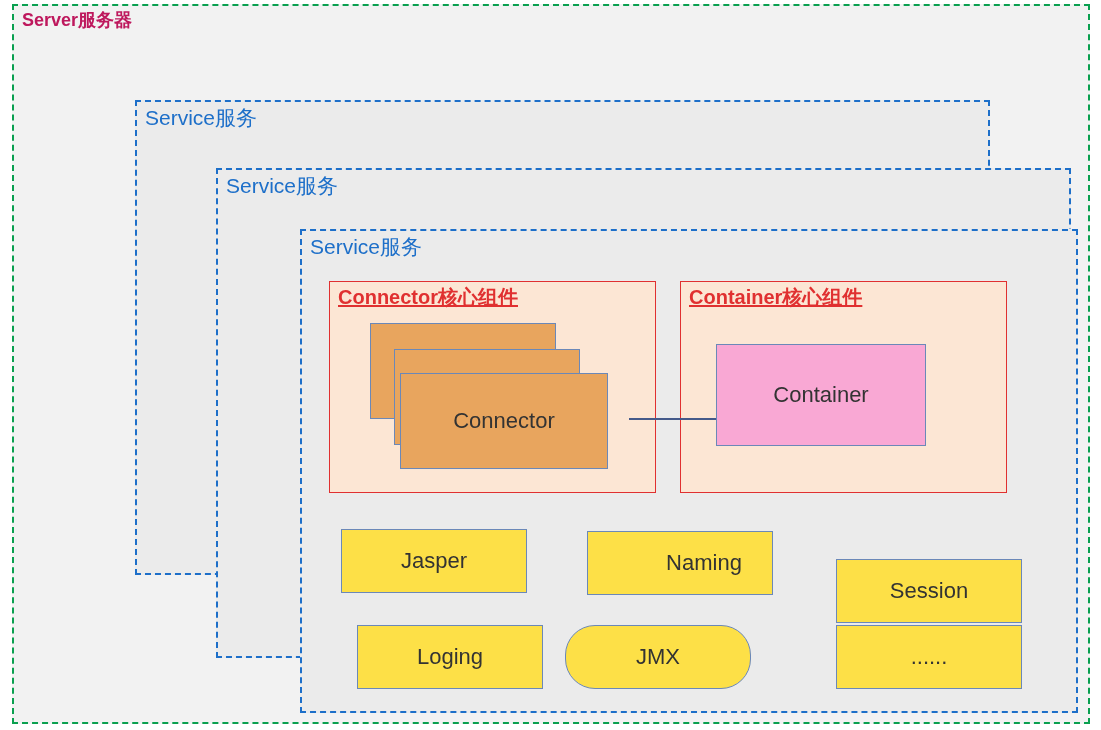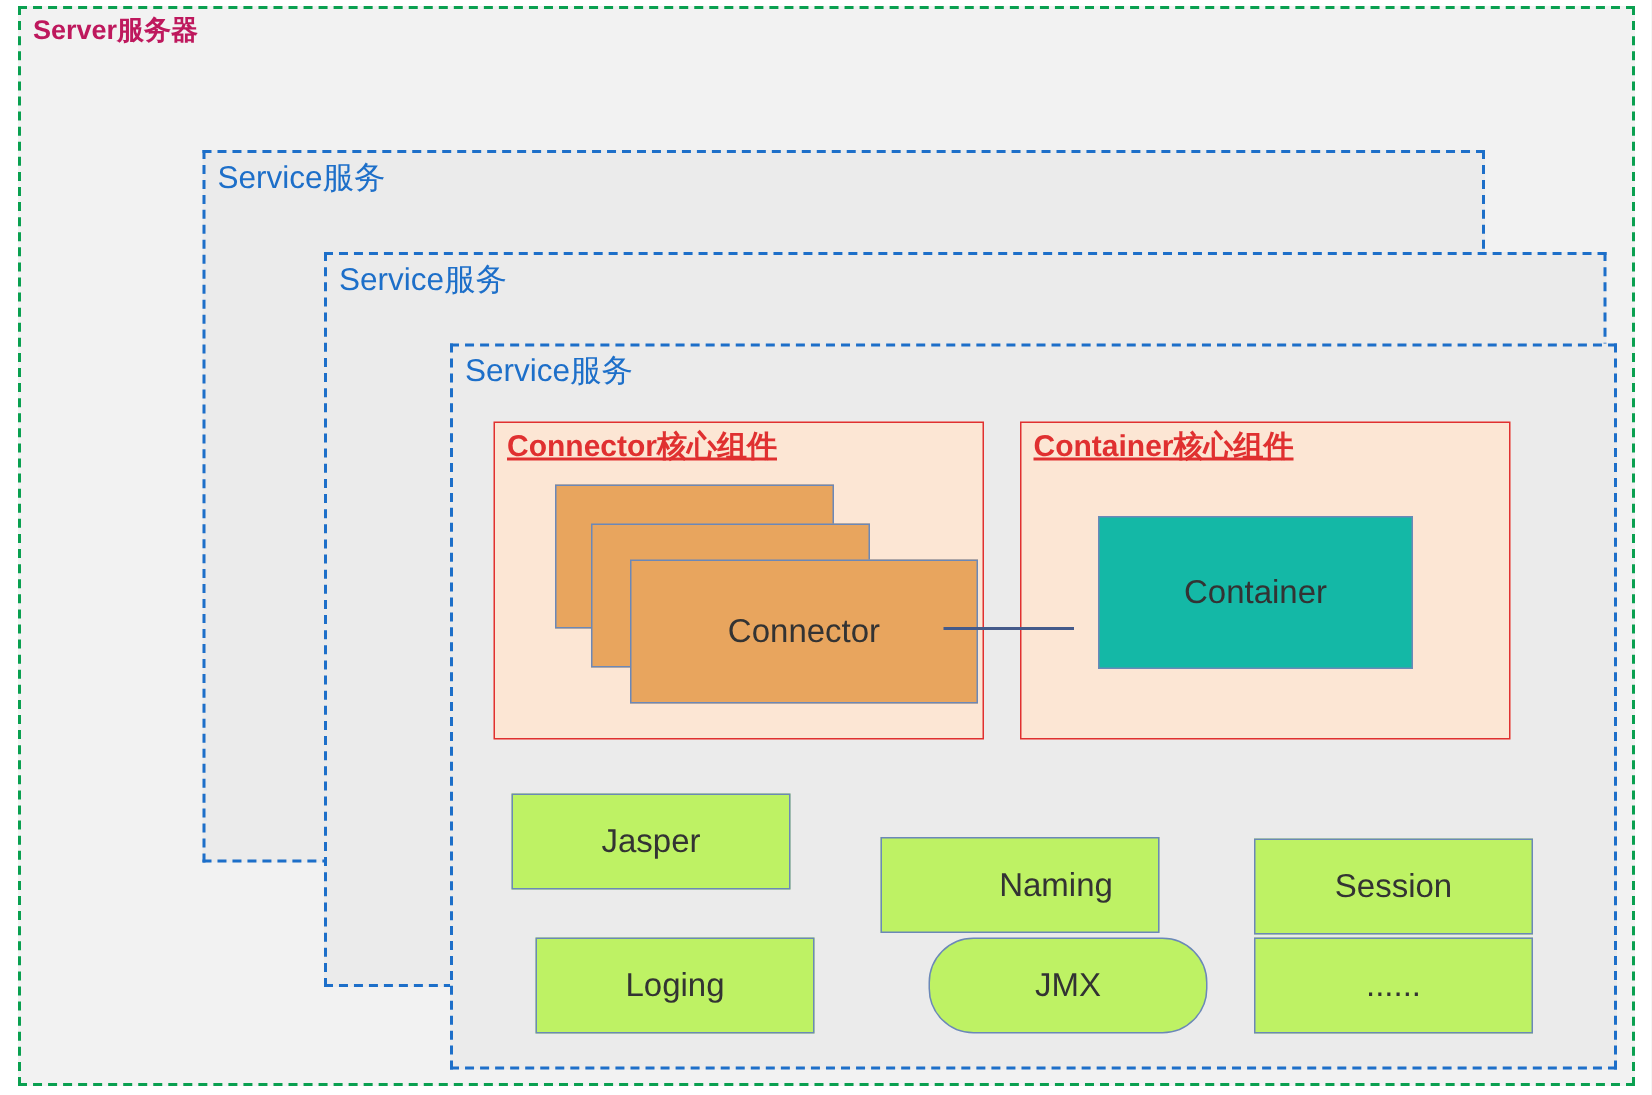--- a/index.html
+++ b/index.html
@@ -101,69 +101,69 @@
       width: 186px;
       height: 96px;
     }
     .connector-stack.c2 {
       left: 394px;
       top: 349px;
       width: 186px;
       height: 96px;
     }
     .connector-stack.c3 {
-      left: 420px;
+      left: 400px;
       top: 373px;
-      width: 232px;
+      width: 208px;
       height: 96px;
       display: flex;
       align-items: center;
       justify-content: center;
       font-size: 22px;
       color: #333;
     }
     .container-inner {
       position: absolute;
-      left: 732px;
+      left: 716px;
       top: 344px;
       width: 210px;
       height: 102px;
-      background: #14b8a6;
+      background: #f9a8d4;
       border: 1.5px solid #6b88b8;
       display: flex;
       align-items: center;
       justify-content: center;
       font-size: 22px;
       color: #333;
     }
     .link-line {
       position: absolute;
       left: 629px;
       top: 418px;
       width: 87px;
       height: 2px;
       background: #445a8a;
     }
     .mod-box {
       position: absolute;
-      background: #bef264;
+      background: #fde047;
       border: 1.5px solid #6b88b8;
       display: flex;
       align-items: center;
       justify-content: center;
       font-size: 22px;
       color: #333;
       width: 186px;
       height: 64px;
     }
     .mod-box.jasper   { left: 341px; top: 529px; }
-    .mod-box.naming   { left: 587px; top: 558px; padding-left: 48px; }
+    .mod-box.naming   { left: 587px; top: 531px; padding-left: 48px; }
     .mod-box.session  { left: 836px; top: 559px; }
     .mod-box.loging   { left: 341px; top: 625px; margin-left: 16px; }
-    .mod-box.jmx      { left: 619px; top: 625px; border-radius: 30px; }
+    .mod-box.jmx      { left: 565px; top: 625px; border-radius: 30px; }
     .mod-box.ellipsis { left: 836px; top: 625px; }
   </style>
 </head>
 <body>
 
 <div class="server-box">
   <div class="server-label">Server服务器</div>
 </div>
 
 <div class="service-box s1">

